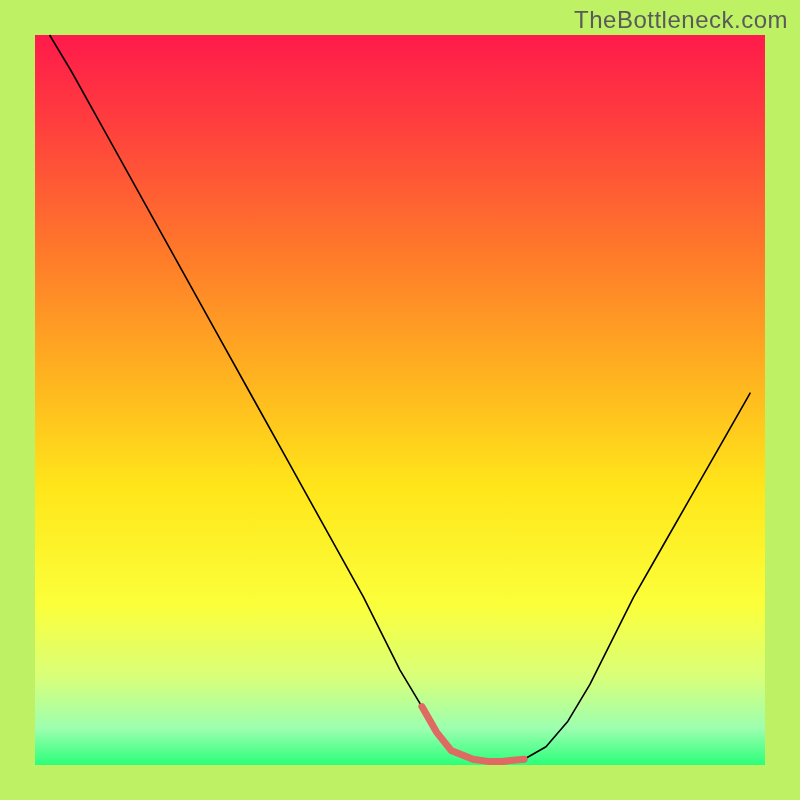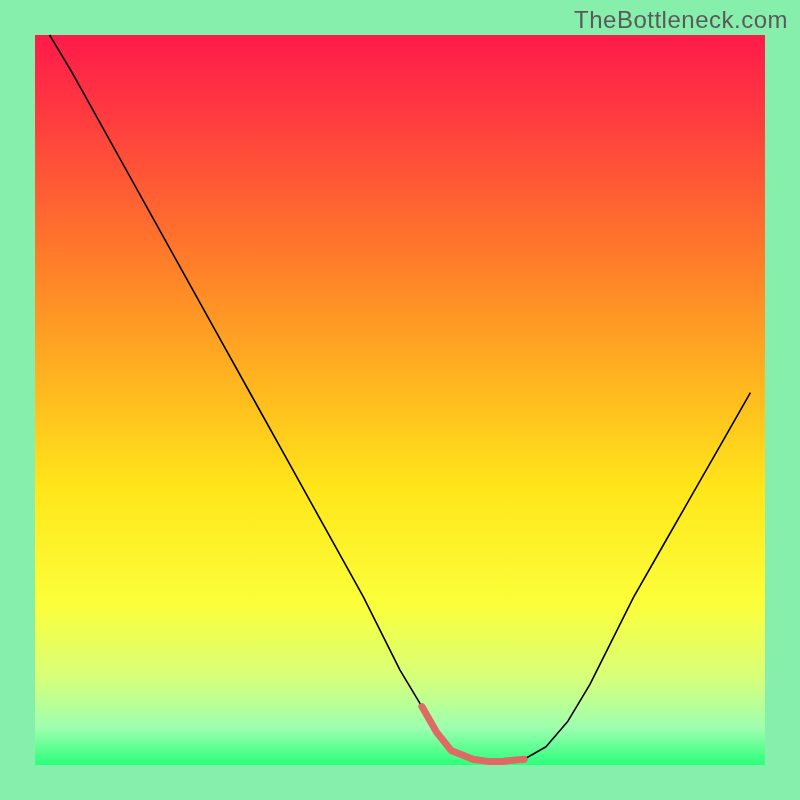--- a/index.html
+++ b/index.html
@@ -8,21 +8,21 @@
     width: 800px;
     height: 800px;
     background: #000;
     overflow: hidden;
     font-family: Arial, Helvetica, sans-serif;
   }
   .frame {
     position: relative;
     width: 800px;
     height: 800px;
-    background: #86efac;
+    background: #bef264;
   }
   .watermark {
     position: absolute;
     top: 6px;
     right: 12px;
     color: #5a5a5a;
     font-size: 24px;
     font-weight: 500;
     letter-spacing: 0.5px;
     z-index: 10;

